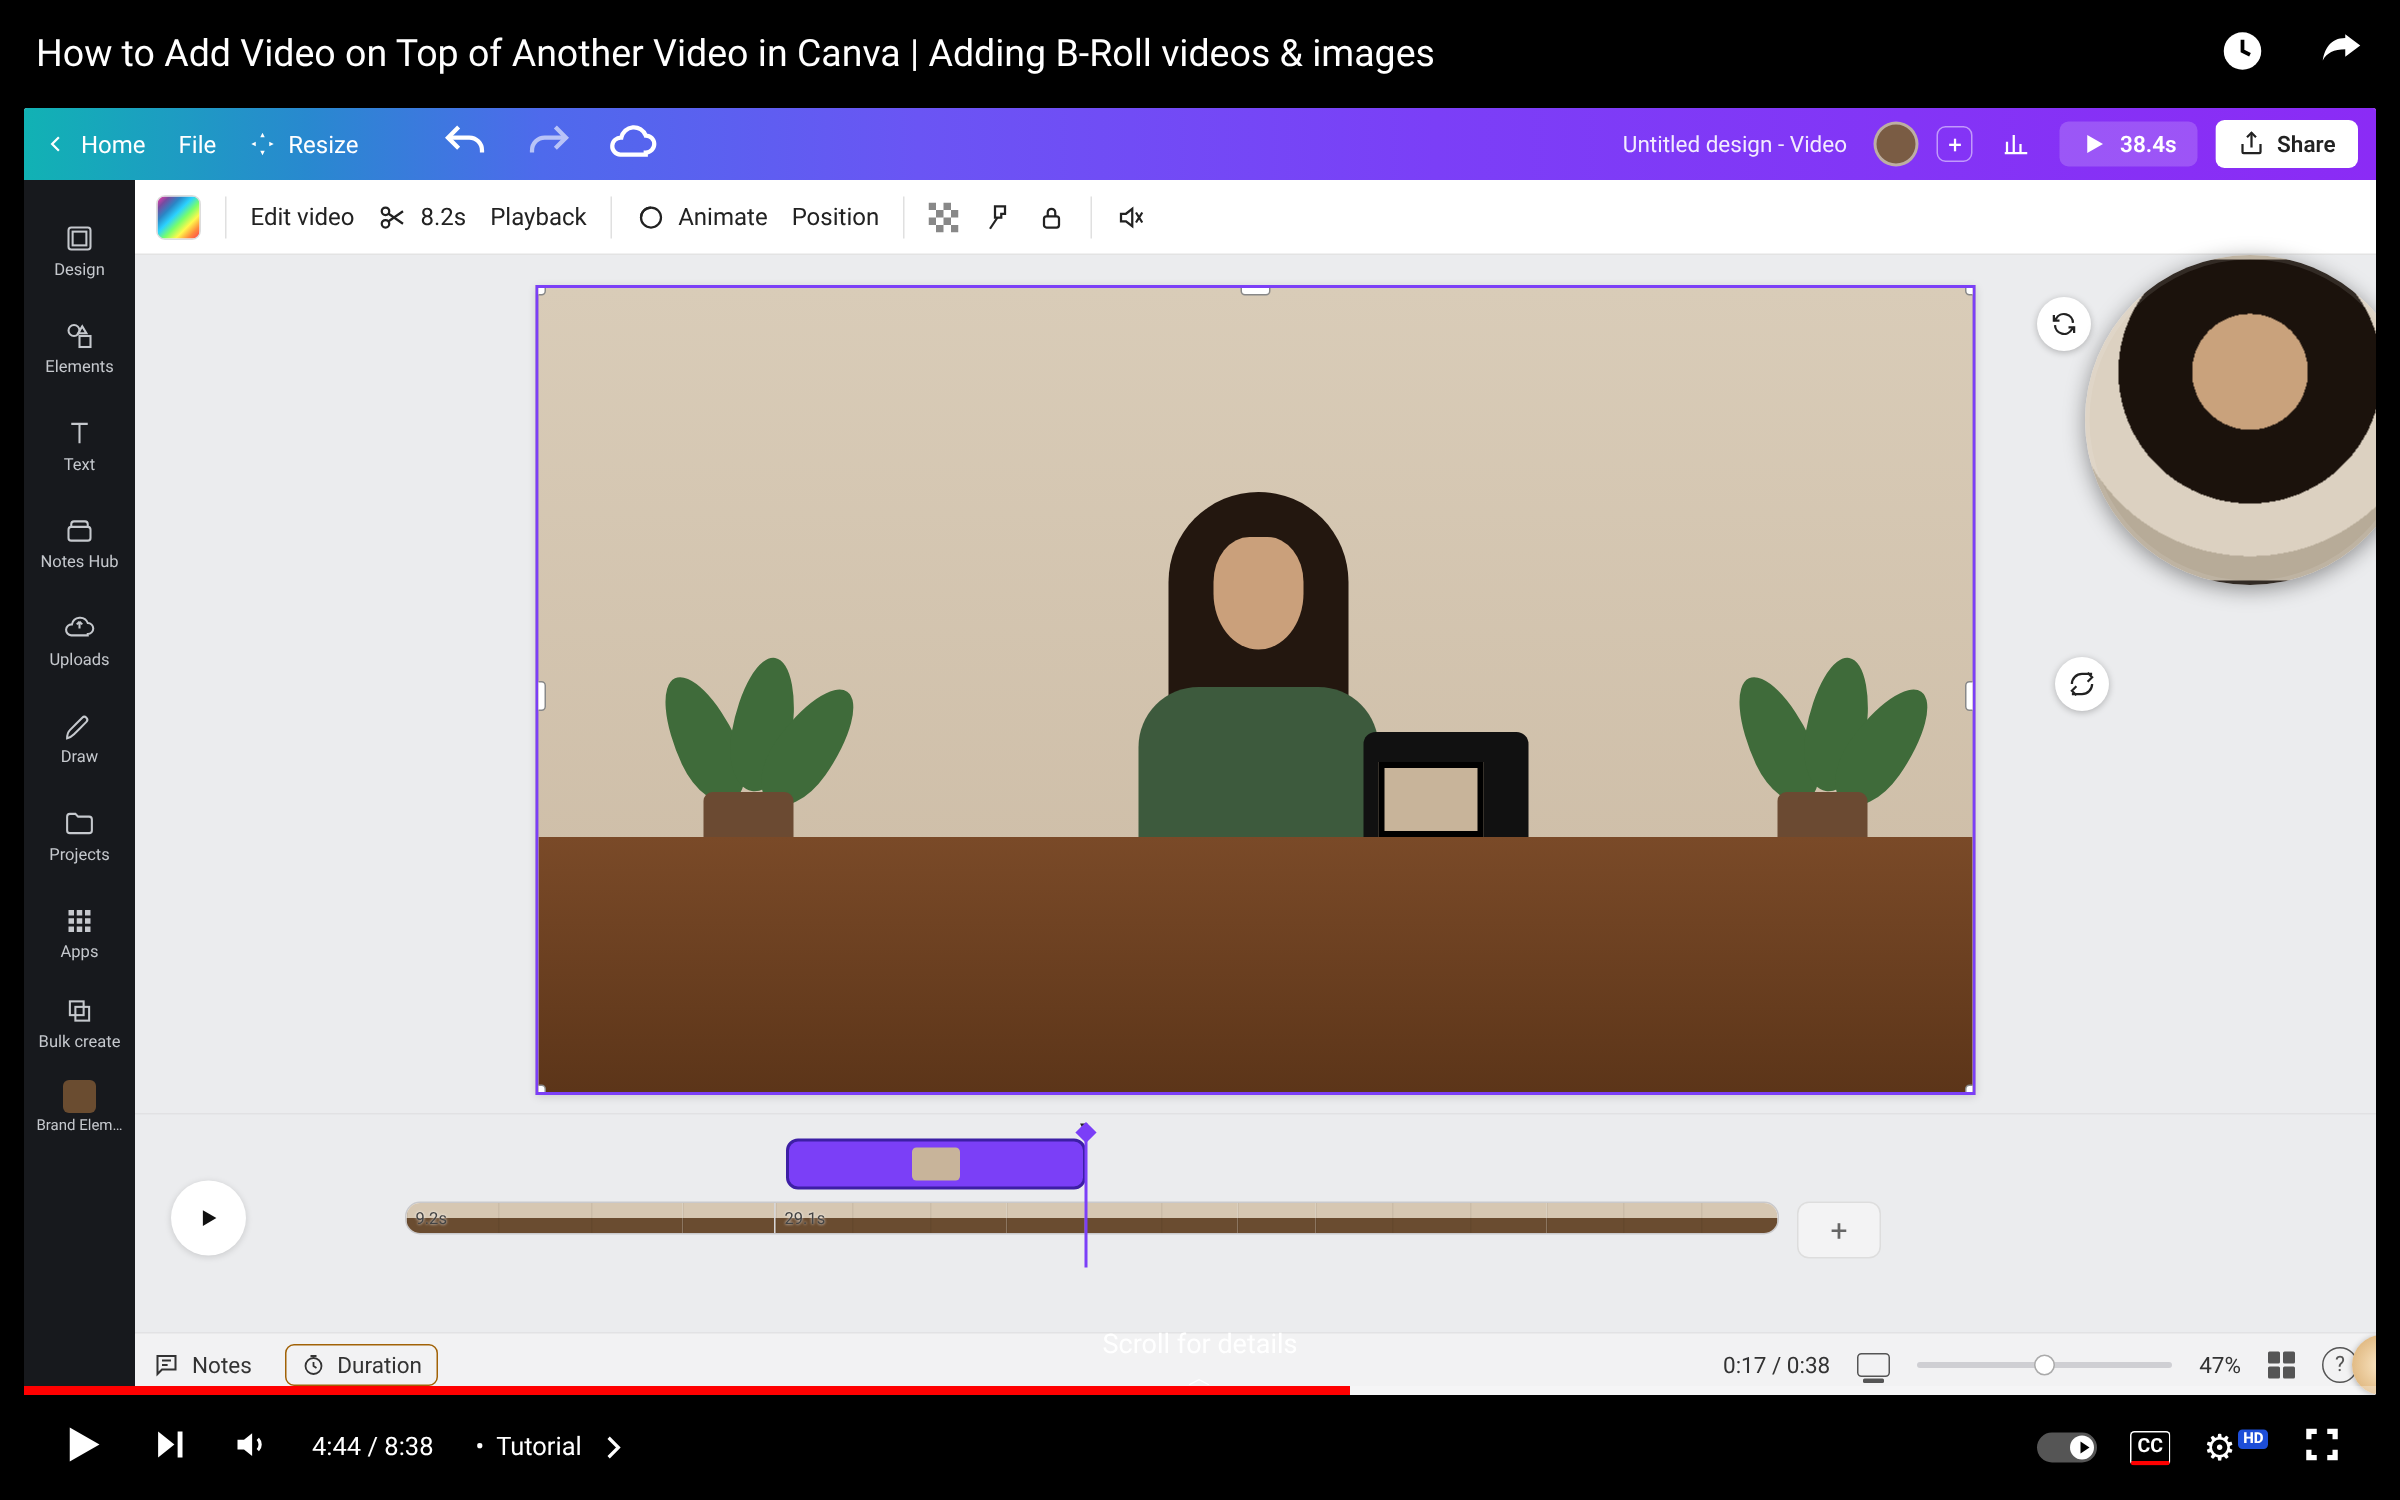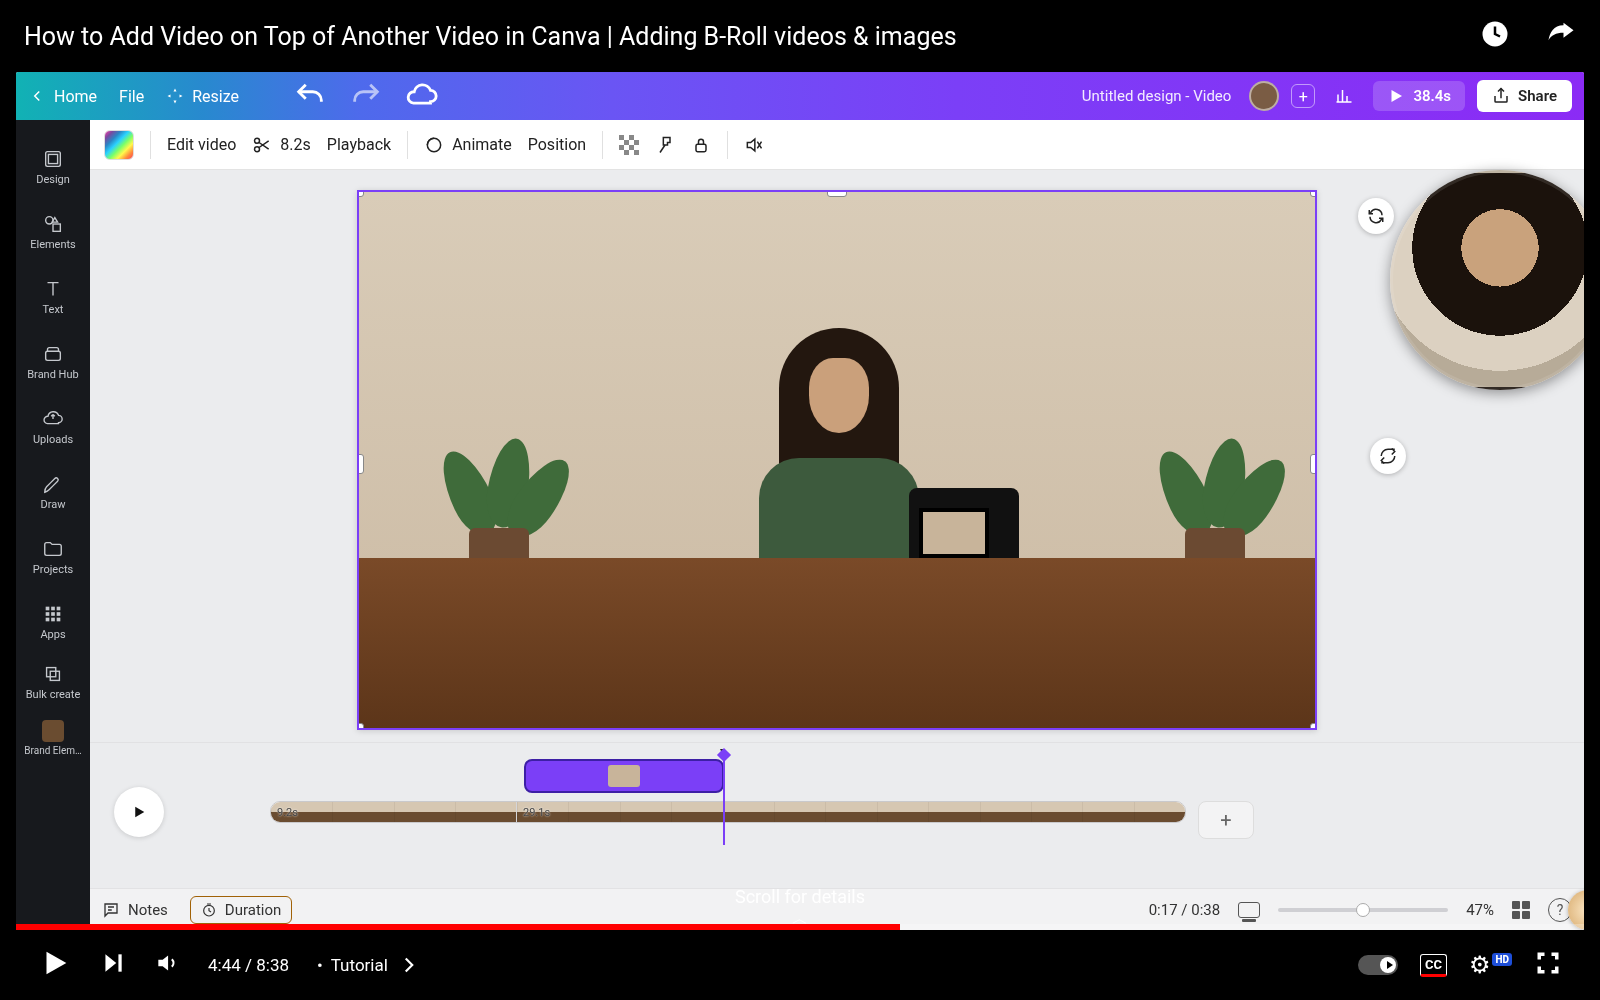--- a/index.html
+++ b/index.html
@@ -218,21 +218,21 @@
       <svg viewBox="0 0 24 24" fill="none" stroke="#c5c8cd" stroke-width="1.5">
           <path d="M6 5h12M12 5v14"></path>
         </svg>
       <span>Text</span>
     </div>
     <div class="rail-item">
       <svg viewBox="0 0 24 24" fill="none" stroke="#c5c8cd" stroke-width="1.5">
           <path d="M6 9V7a2 2 0 012-2h8a2 2 0 012 2v2"></path>
           <rect x="4" y="9" width="16" height="10" rx="2"></rect>
         </svg>
-      <span>Brand Hub</span>
+      <span>Notes Hub</span>
     </div>
     <div class="rail-item">
       <svg viewBox="0 0 24 24" fill="none" stroke="#c5c8cd" stroke-width="1.5">
           <path d="M18 16a4 4 0 000-8 6 6 0 00-11.5 1A4 4 0 006 17h12z"></path>
           <path d="M12 12V7m0 0l-2 2m2-2l2 2"></path>
         </svg>
       <span>Uploads</span>
     </div>
     <div class="rail-item">
       <svg viewBox="0 0 24 24" fill="none" stroke="#c5c8cd" stroke-width="1.5">

